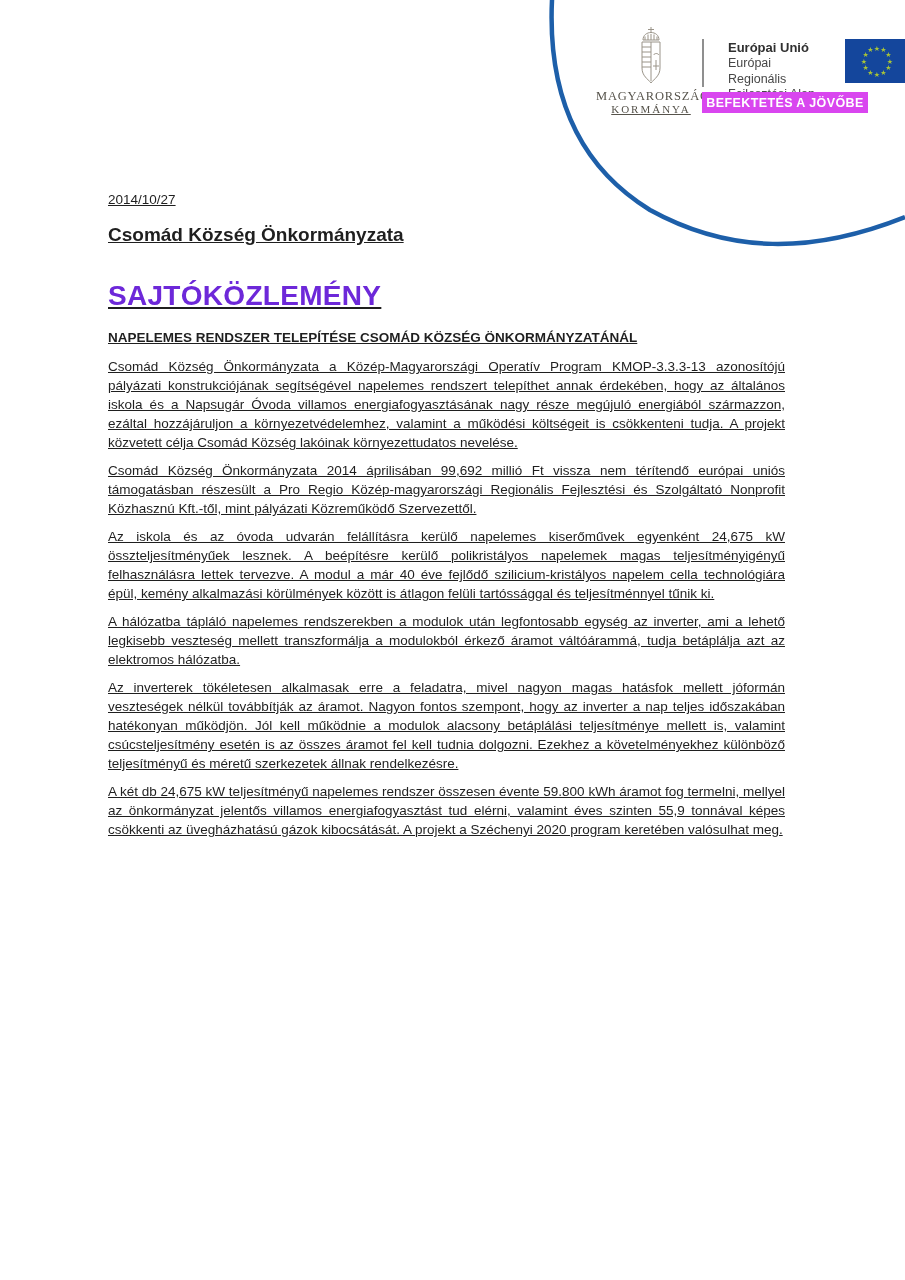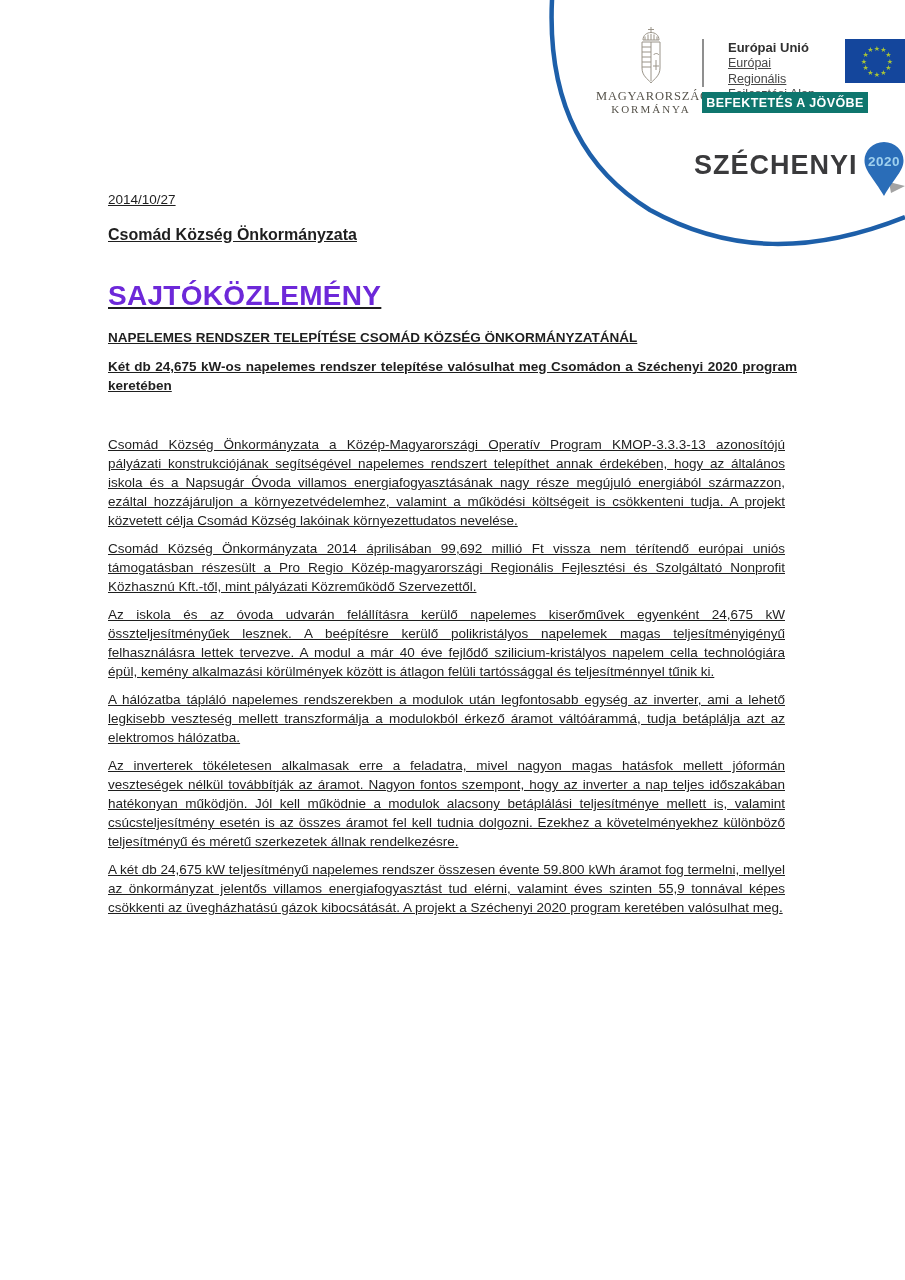--- a/index.html
+++ b/index.html
@@ -13,45 +13,45 @@
     overflow: hidden;
   }
 
   
   .header { position: absolute; top: 0; left: 0; width: 905px; height: 270px; }
   .curve-svg { position: absolute; top: 0; left: 0; }
 
   .gov { position: absolute; left: 596px; top: 26px; width: 110px; text-align: center; }
   .gov .crest { display: block; margin: 0 auto 3px auto; }
   .gov .gov-l1 { font-family: "Liberation Serif", serif; font-size: 12.5px; letter-spacing: 0.8px; color: #56534b; line-height: 14px; }
-  .gov .gov-l2 { font-family: "Liberation Serif", serif; font-size: 11px; letter-spacing: 2px; color: #56534b; line-height: 13px; }
+  .gov .gov-l2 { font-family: "Liberation Serif", serif; font-size: 11px; letter-spacing: 2px; color: #56534b; line-height: 13px; text-decoration: underline; }
 
   .eu { position: absolute; left: 702px; top: 39px; display: flex; align-items: flex-start; gap: 16px; }
   .eu-divider { width: 0; border-left: 2px solid #8f8f8f; height: 48px; margin-right: 8px; }
   .eu-text { width: 96px; padding-top: 1px; }
   .eu-text .eu-t1 { font-weight: bold; font-size: 13px; color: #303030; line-height: 16px; }
-  .eu-text .eu-t2 { font-size: 12.5px; color: #474747; line-height: 15.5px; text-decoration: underline; }
+  .eu-text .eu-t2 { font-size: 12.5px; color: #474747; line-height: 15.5px; }
   .eu-flag { margin-left: 5px; display: block; }
 
   .banner {
     position: absolute; left: 702px; top: 92px; width: 166px; height: 21px;
-    background: #0f766e; color: #ffffff;
+    background: #d946ef; color: #ffffff;
     font-weight: bold; font-size: 12.5px; letter-spacing: 0.4px;
     display: flex; align-items: center; justify-content: center;
     white-space: nowrap;
   }
 
   .szechenyi { position: absolute; left: 694px; top: 141px; display: flex; align-items: flex-start; }
   .szechenyi-word { font-size: 27px; font-weight: bold; color: #3a3a3c; letter-spacing: 1px; margin-top: 9px; white-space: nowrap; }
   .szechenyi-pin { margin-left: 4px; display: block; }
 
   
   .content { position: absolute; left: 108px; top: 190px; width: 689px; text-decoration: underline; }
   .date-line { font-size: 13.5px; line-height: 19px; margin: 0 0 11px 0; }
-  .org-line { font-size: 16px; line-height: 19px; font-weight: bold; margin: 16px 0 36px 0; }
+  .org-line { font-size: 19px; line-height: 19px; font-weight: bold; margin: 16px 0 36px 0; }
   .kicker { font-size: 28px; line-height: 32px; font-weight: bold; color: #6d28d9; letter-spacing: 0.3px; margin: 0 0 11px 0; }
   .headline { font-size: 13.5px; line-height: 19px; font-weight: bold; margin: 16px 0 10px 0; }
   .lead { font-size: 13.5px; line-height: 19px; font-weight: bold; text-align: justify; margin: 0 0 40px 0; }
   p.body-par { font-size: 13.5px; line-height: 19px; text-align: justify; margin: 0 12px 9px 0; }
 </style>
 </head>
 <body>
 
 <div class="header">
 
@@ -98,38 +98,29 @@
         <text x="20.7" y="31">★</text>
         <text x="19" y="24.5">★</text>
         <text x="20.7" y="18">★</text>
         <text x="25.5" y="13.2">★</text>
       </g>
     </svg>
   </div>
 
   <div class="banner">BEFEKTETÉS A JÖVŐBE</div>
 
-  <div class="szechenyi">
-    <div class="szechenyi-word">SZÉCHENYI</div>
-    <svg class="szechenyi-pin" width="44" height="58" viewBox="0 0 44 58" aria-hidden="true">
-      <polygon points="27,41 43,45 29,52" fill="#a3a3a3"></polygon>
-      <path d="M22,1 C11,1 2.5,9.5 2.5,19.5 C2.5,30 11,36 22,55 C33,36 41.5,30 41.5,19.5 C41.5,9.5 33,1 22,1 Z" fill="#2a6db8"></path>
-      <text x="22" y="24.5" text-anchor="middle" font-family="Liberation Sans, sans-serif" font-size="13.5" font-weight="bold" fill="#9fd0ee" letter-spacing="0.5">2020</text>
-    </svg>
-  </div>
 
 </div>
 
 <div class="content">
   <p class="date-line">2014/10/27</p>
   <p class="org-line">Csomád Község Önkormányzata</p>
 
   <h1 class="kicker">SAJTÓKÖZLEMÉNY</h1>
   <h2 class="headline">NAPELEMES RENDSZER TELEPÍTÉSE CSOMÁD KÖZSÉG ÖNKORMÁNYZATÁNÁL</h2>
-  <p class="lead">Két db 24,675 kW-os napelemes rendszer telepítése valósulhat meg Csomádon a Széchenyi 2020 program keretében</p>
 
   <p class="body-par">Csomád Község Önkormányzata a Közép-Magyarországi Operatív Program KMOP-3.3.3-13 azonosítójú pályázati konstrukciójának segítségével napelemes rendszert telepíthet annak érdekében, hogy az általános iskola és a Napsugár Óvoda villamos energiafogyasztásának nagy része megújuló energiából származzon, ezáltal hozzájáruljon a környezetvédelemhez, valamint a működési költségeit is csökkenteni tudja. A projekt közvetett célja Csomád Község lakóinak környezettudatos nevelése.</p>
   <p class="body-par">Csomád Község Önkormányzata 2014 áprilisában 99,692 millió Ft vissza nem térítendő európai uniós támogatásban részesült a Pro Regio Közép-magyarországi Regionális Fejlesztési és Szolgáltató Nonprofit Közhasznú Kft.-től, mint pályázati Közreműködő Szervezettől.</p>
   <p class="body-par">Az iskola és az óvoda udvarán felállításra kerülő napelemes kiserőművek egyenként 24,675 kW összteljesítményűek lesznek. A beépítésre kerülő polikristályos napelemek magas teljesítményigényű felhasználásra lettek tervezve. A modul a már 40 éve fejlődő szilicium-kristályos napelem cella technológiára épül, kemény alkalmazási körülmények között is átlagon felüli tartóssággal és teljesítménnyel tűnik ki.</p>
   <p class="body-par">A hálózatba tápláló napelemes rendszerekben a modulok után legfontosabb egység az inverter, ami a lehető legkisebb veszteség mellett transzformálja a modulokból érkező áramot váltóárammá, tudja betáplálja azt az elektromos hálózatba.</p>
   <p class="body-par">Az inverterek tökéletesen alkalmasak erre a feladatra, mivel nagyon magas hatásfok mellett jóformán veszteségek nélkül továbbítják az áramot. Nagyon fontos szempont, hogy az inverter a nap teljes időszakában hatékonyan működjön. Jól kell működnie a modulok alacsony betáplálási teljesítménye mellett is, valamint csúcsteljesítmény esetén is az összes áramot fel kell tudnia dolgozni. Ezekhez a követelményekhez különböző teljesítményű és méretű szerkezetek állnak rendelkezésre.</p>
   <p class="body-par">A két db 24,675 kW teljesítményű napelemes rendszer összesen évente 59.800 kWh áramot fog termelni, mellyel az önkormányzat jelentős villamos energiafogyasztást tud elérni, valamint éves szinten 55,9 tonnával képes csökkenti az üvegházhatású gázok kibocsátását. A projekt a Széchenyi 2020 program keretében valósulhat meg.</p>
 </div>
 
 </body></html>

